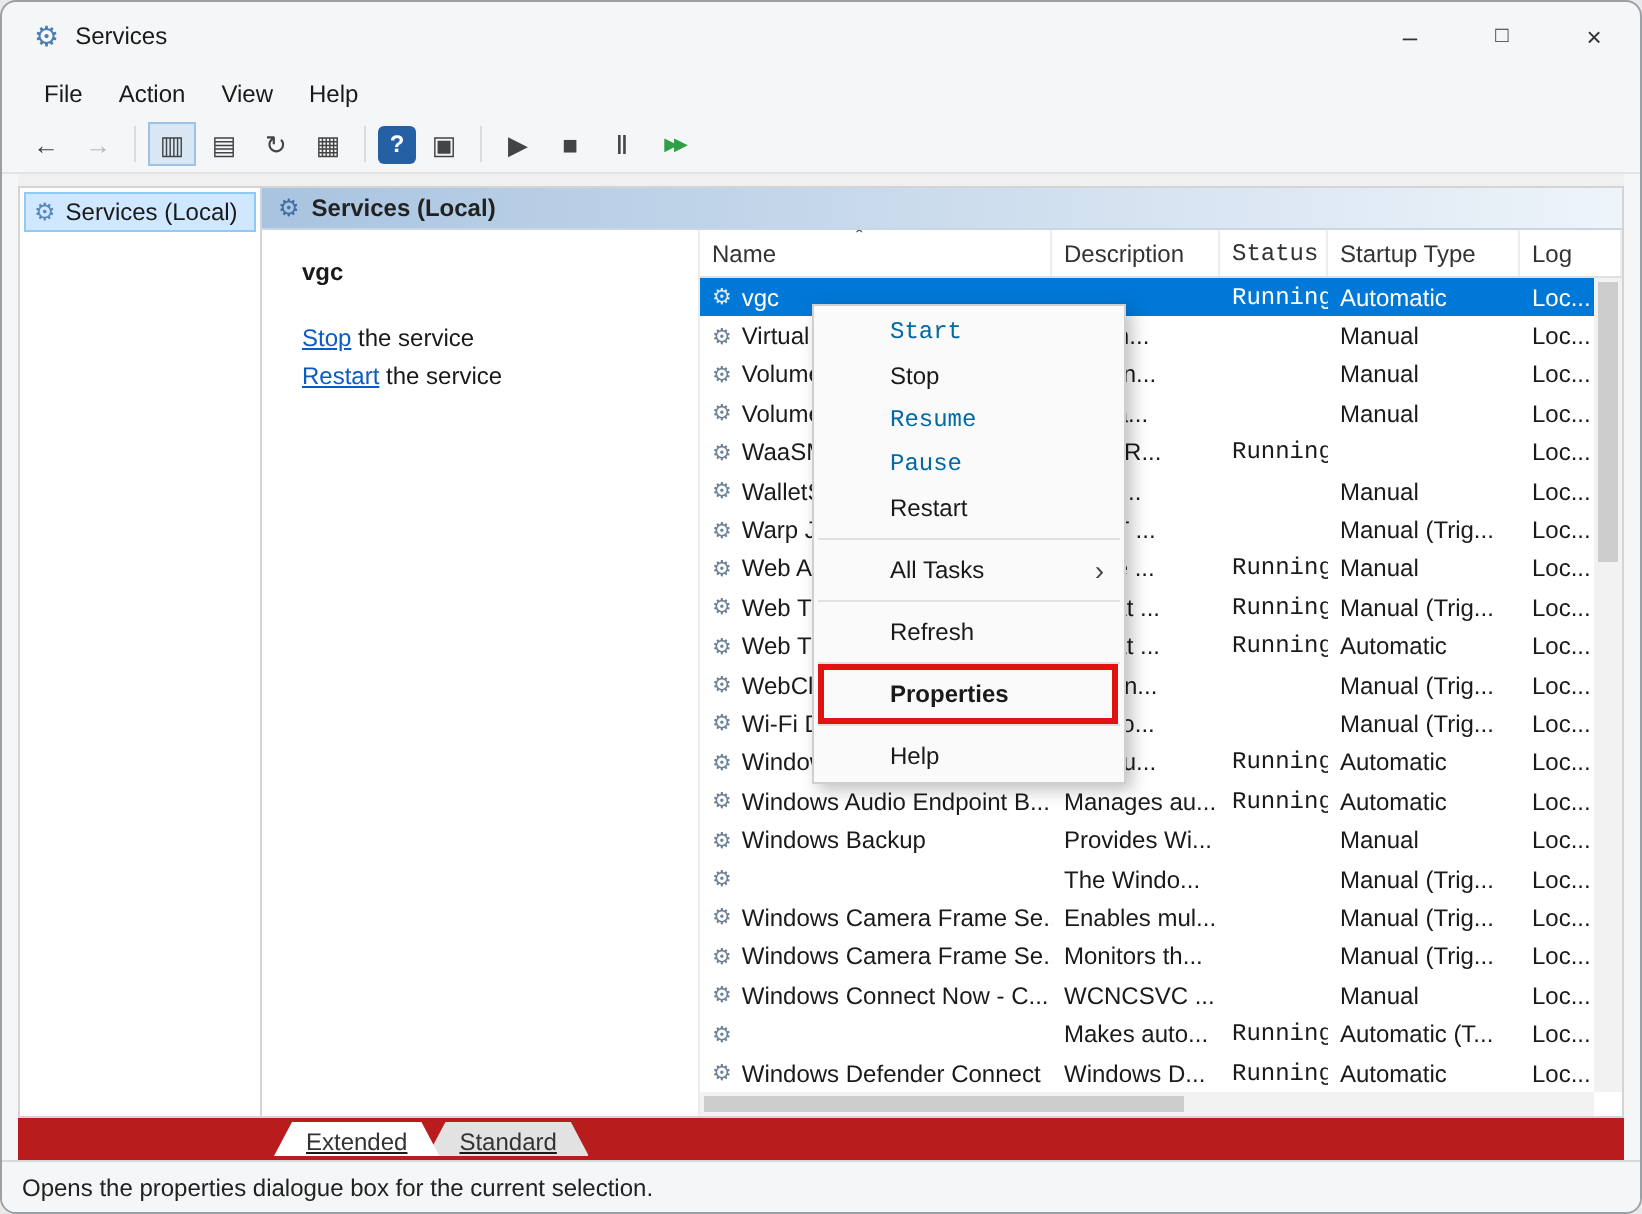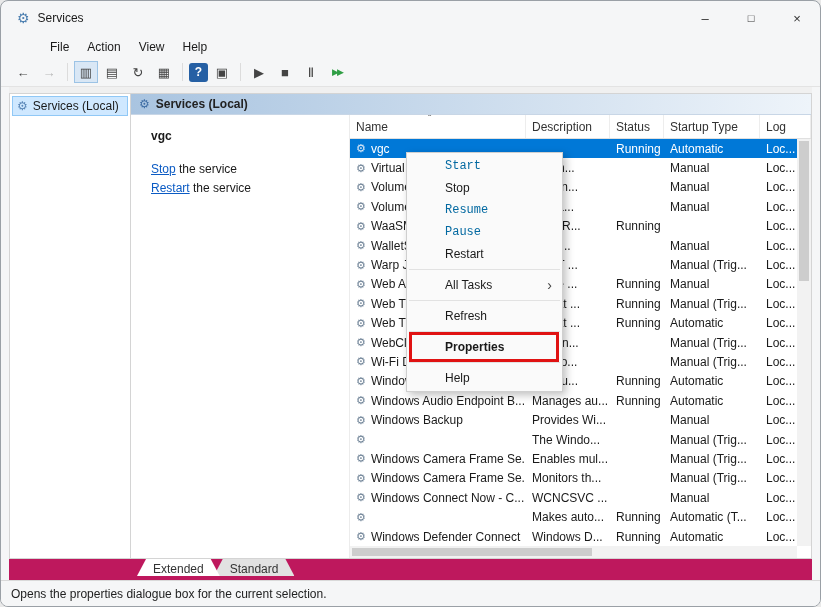--- a/index.html
+++ b/index.html
@@ -10,21 +10,21 @@
     font-size:12px; color:#1a1a1a;
   }
   
   .titlebar { height:34px; display:flex; align-items:center; padding-left:16px; }
   .title-icon { color:#4c7fb0; font-size:14px; margin-right:8px; }
   .title-text { font-size:12px; }
   .win-controls { margin-left:auto; display:flex; height:100%; }
   .win-btn { width:46px; height:100%; display:flex; align-items:center; justify-content:center; font-size:13px; color:#333; }
   .win-btn.max { font-size:11px; }
   
-  .menubar { height:23px; display:flex; align-items:center; padding-left:12px;margin-left:28px; }
+  .menubar { height:23px; display:flex; align-items:center; padding-left:12px; }
   .mb-item { padding:3px 9px; }
   
   .toolbar { height:29px; display:flex; align-items:center; padding-left:10px; gap:2px; border-bottom:1px solid #e3e3e3; }
   .tbtn { min-width:24px; height:22px; display:flex; align-items:center; justify-content:center; color:#444; font-size:13px; }
   .tbtn.disabled { color:#b9b9b9; }
   .tbtn.active { background:#d9e7f5; border:1px solid #9cc3e5; }
   .tbtn.help { background:#2660a4; color:#fff; border-radius:3px; font-weight:bold; min-width:19px; height:19px; font-size:12px; }
   .tbtn.green { color:#2f9e44; font-size:9px; letter-spacing:-2px; }
   .tsep { width:1px; height:18px; background:#dcdcdc; margin:0 4px; }
   
@@ -46,32 +46,32 @@
   .colhdr { display:flex; height:24px; align-items:center; border-bottom:1px solid #e0e0e0; position:relative; }
   .col { padding:0 6px; border-right:1px solid #ededed; height:100%; display:flex; align-items:center; color:#333; overflow:hidden; white-space:nowrap; }
   .sort-ind { position:absolute; left:78px; top:-1px; font-size:10px; color:#555; }
   .rows { position:absolute; top:24px; left:0; right:14px; bottom:12px; overflow:hidden; }
   .row { display:flex; height:19.4px; align-items:center; }
   .cell { padding:0 6px; white-space:nowrap; overflow:hidden; }
   .c-name { width:176px; }
   .row .c-name { display:flex; gap:5px; align-items:center; }
   .gear { font-size:11px; color:#6e8296; flex:0 0 auto; }
   .c-desc { width:84px; }
-  .c-status { width:54px; }
+  .c-status { width:54px;font-family:Liberation Mono, monospace; }
   .c-startup { width:96px; }
   .c-log { flex:1; }
   .row.selected { background:var(--sel,#0078d7); color:#fff; }
   .row.selected .gear { color:#dce9f7; }
   
   .vscroll { position:absolute; top:24px; right:0; width:14px; bottom:12px; background:#f2f2f2; }
   .vthumb { position:absolute; top:2px; left:2px; right:2px; height:140px; background:#cdcdcd; }
   .hscroll { position:absolute; left:0; right:14px; bottom:0; height:12px; background:#f2f2f2; }
   .hthumb { position:absolute; left:2px; top:2px; bottom:2px; width:240px; background:#cdcdcd; }
   
-  .tabbar { position:absolute; bottom:26px; left:8px; right:8px; height:21px; background:#be185d; display:flex; align-items:flex-start; padding-left:128px; }
+  .tabbar { position:absolute; bottom:26px; left:8px; right:8px; height:21px; background:#b91c1c; display:flex; align-items:center; padding-left:128px;text-decoration:underline; }
   .tab { padding:3px 16px 0 16px; margin-right:-6px; clip-path:polygon(9px 0, calc(100% - 9px) 0, 100% 100%, 0 100%); background:#e2e2e2; color:#333; filter:drop-shadow(0 0 1px #aaa); }
   .tab.active { background:#fff; z-index:2; }
   
   .statusbar { position:absolute; bottom:0; left:0; right:0; height:26px; background:#f5f6f7; border-top:1px solid #d9d9d9; display:flex; align-items:center; padding-left:10px; color:#222; }
   
   .context-menu { position:absolute; left:405px; top:151px; width:157px; background:#fafafa; border:1px solid #cfcfcf; box-shadow:3px 3px 8px rgba(0,0,0,.25); padding:2px 0; z-index:10; }
   .cm-item { height:22px; display:flex; align-items:center; padding-left:38px; padding-right:12px; color:#1a1a1a; position:relative; }
   .cm-item.disabled { color:#0369a1;font-family:Liberation Mono, monospace; }
   .cm-item.default { font-weight:bold; }
   .cm-sep { height:1px; background:#e2e2e2; margin:4px 2px; }

